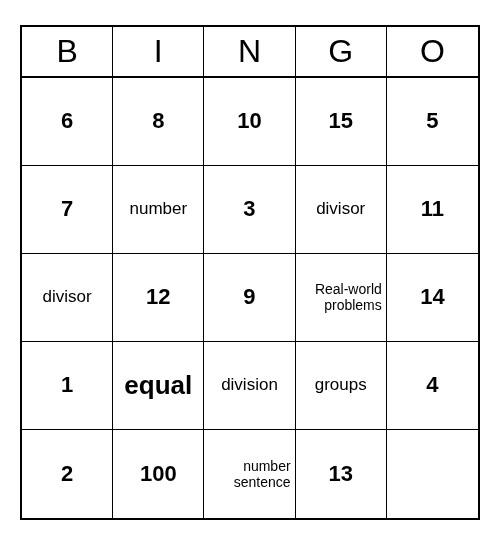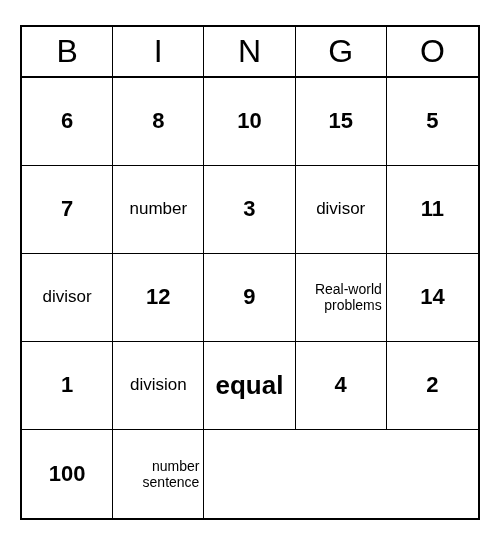--- a/index.html
+++ b/index.html
@@ -104,20 +104,22 @@
       <div class="bingo-cell medium-text">number</div>
       <div class="bingo-cell">3</div>
       <div class="bingo-cell medium-text">divisor</div>
       <div class="bingo-cell">11</div>
       <div class="bingo-cell medium-text">divisor</div>
       <div class="bingo-cell">12</div>
       <div class="bingo-cell">9</div>
       <div class="bingo-cell small-text">Real-world problems</div>
       <div class="bingo-cell">14</div>
       <div class="bingo-cell">1</div>
+      <div class="bingo-cell equal-text">equal</div>
       <div class="bingo-cell medium-text">division</div>
-      <div class="bingo-cell equal-text">equal</div>
+      <div class="bingo-cell medium-text">groups</div>
       <div class="bingo-cell">4</div>
       <div class="bingo-cell">2</div>
       <div class="bingo-cell">100</div>
       <div class="bingo-cell small-text">number sentence</div>
+      <div class="bingo-cell">13</div>
     </div>
 </div>
 
 </body></html>

